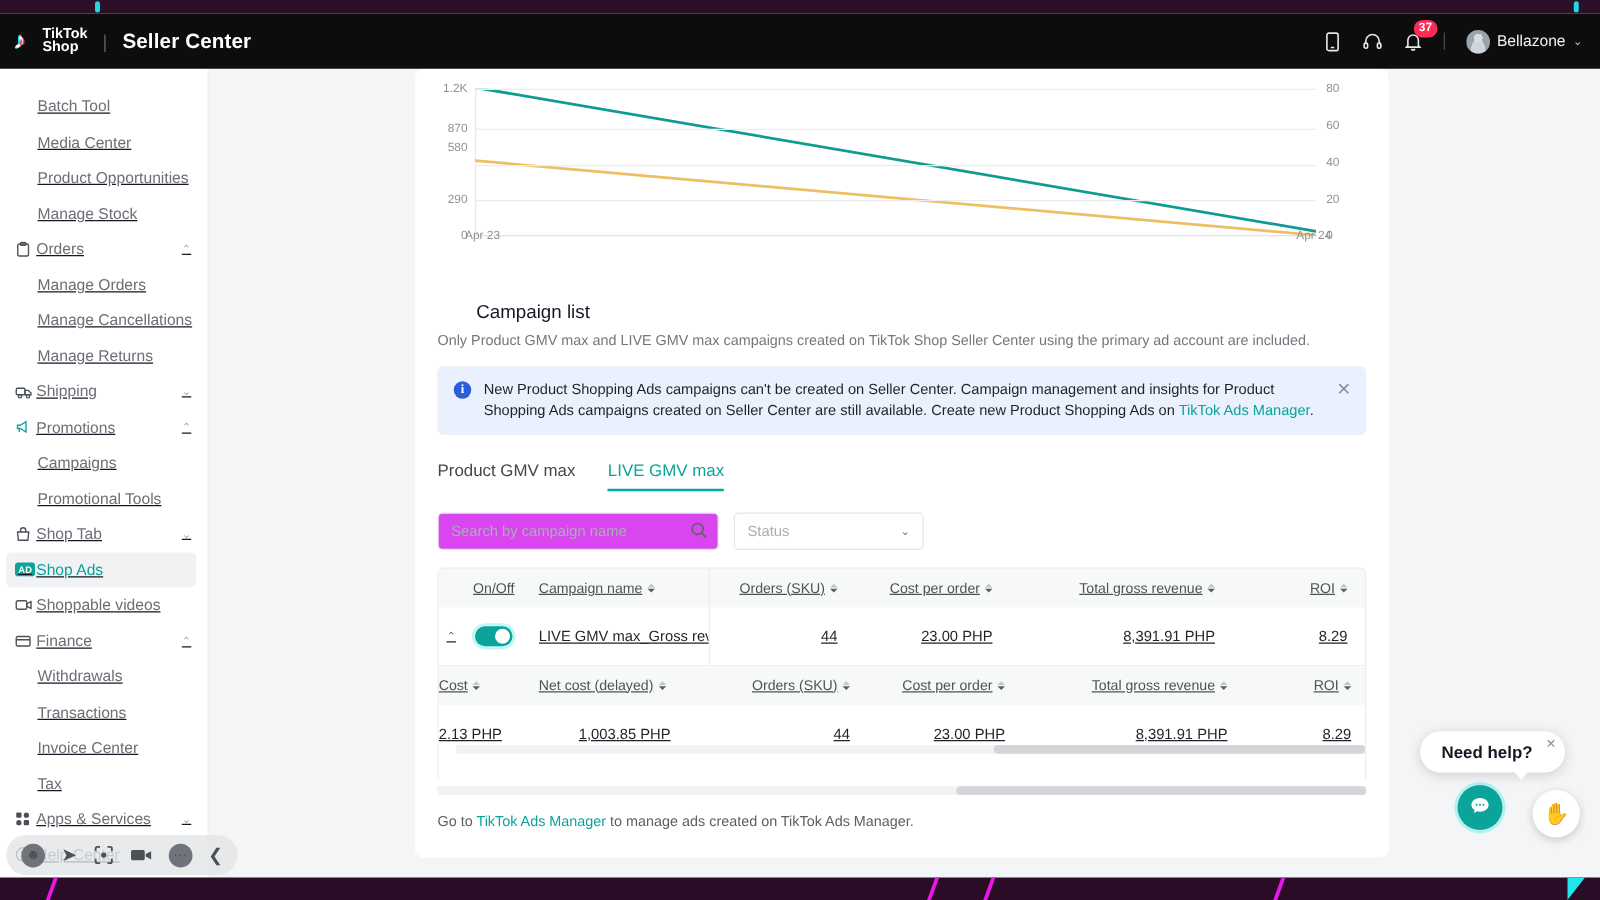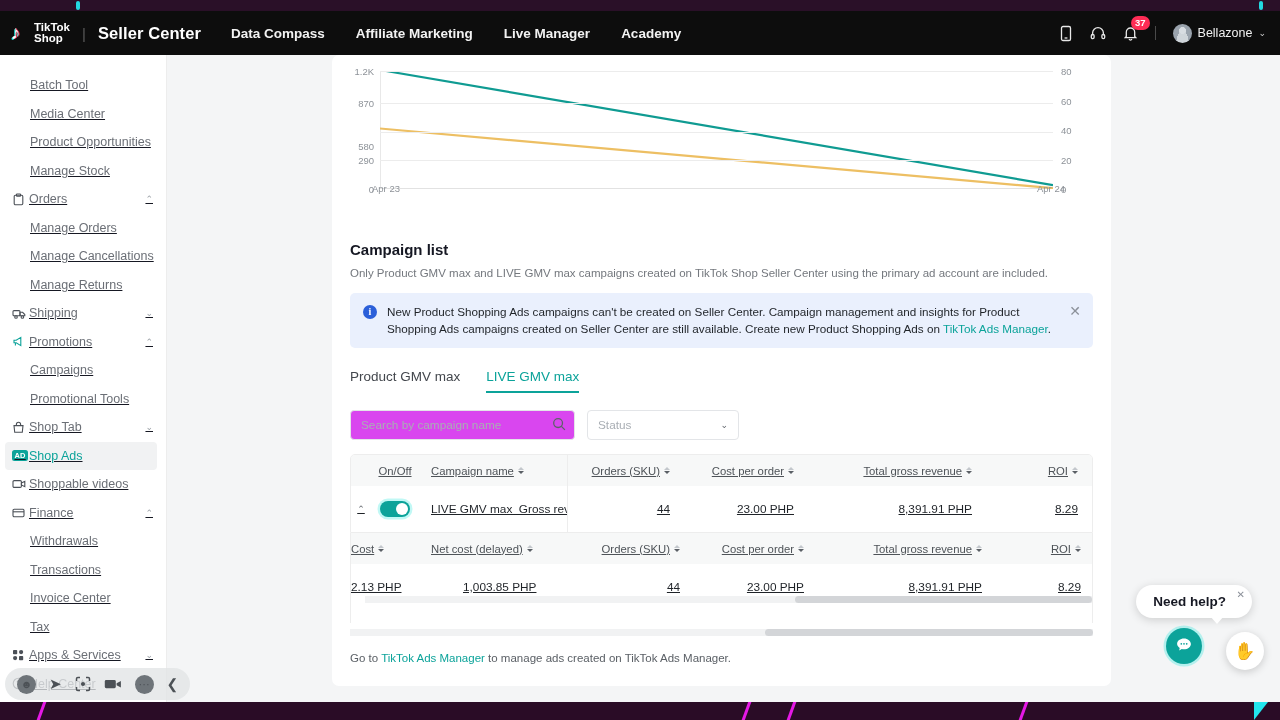--- a/index.html
+++ b/index.html
@@ -111,21 +111,21 @@
     position: absolute; font-size: 9.5px; color: #8d9298;
     transform: translateY(-50%); white-space: nowrap; text-align: right;
   }
   .ytick.l { right: calc(100% + 6px); }
   .ytick.r { left: calc(100% + 8px); }
   .xtick { position: absolute; top: 124px; font-size: 9.5px; color: #8d9298; }
   .axis-b { position: absolute; left: 0; right: 0; bottom: 0; height: 1px; background: #e2e2e2; }
   .axis-l { position: absolute; left: 0; top: 0; bottom: 0; width: 1px; background: #e8e8e8; }
 
   
-  .h2 { font-size: 15px; font-weight: bold; color: #161823; margin-top: 34px; }
+  .h2 { font-size: 15px; font-weight: normal; color: #161823; margin-top: 34px; margin-left: 31px; }
   .sub { font-size: 11.5px; color: #74787e; margin-top: 9px; }
 
   
   .banner {
     margin-top: 14px; background: #eaf0fd; border-radius: 5px;
     display: flex; align-items: flex-start; padding: 11px 12px 11px 13px; gap: 10px;
   }
   .info-ico {
     width: 14px; height: 14px; border-radius: 50%; background: #2b5fd9;
     color: #fff; font-size: 10px; font-weight: bold; line-height: 14px;
@@ -248,26 +248,20 @@
         <span class="pk">♪</span>
         <span class="wh">♪</span>
     </div>
     <div>
       <div class="logo-txt">TikTok</div>
       <div class="logo-txt">Shop</div>
     </div>
   </div>
   <span class="nav-div">|</span>
   <span class="nav-title">Seller Center</span>
-  <div class="nav-links">
-    <span class="nav-link">Data Compass</span>
-    <span class="nav-link">Affiliate Marketing</span>
-    <span class="nav-link">Live Manager</span>
-    <span class="nav-link">Academy</span>
-  </div>
   <div class="nav-right">
     <span class="ni">
       <svg width="14" height="17" viewBox="0 0 14 17" fill="none" stroke="currentColor" stroke-width="1.3">
         <rect x="2.5" y="1.5" width="9" height="14" rx="1.6"></rect>
           <line x1="5.6" y1="13" x2="8.4" y2="13"></line>
       </svg>
     </span>
     <span class="ni">
       <svg width="16" height="16" viewBox="0 0 16 16" fill="none" stroke="currentColor" stroke-width="1.3">
         <path d="M2.6 10.4V8a5.4 5.4 0 0 1 10.8 0v2.4"></path>
@@ -430,21 +424,21 @@
         <div class="axis-l"></div>
         <div class="axis-b"></div>
         <svg width="100%" height="118" viewBox="0 0 709 118" preserveAspectRatio="none" style="position:absolute;left:0;top:0">
           <polyline id="line-teal" fill="none" stroke="#0f9b92" stroke-width="2.2" points="0.0,-1.0 709.0,114.1"></polyline>
           <polyline id="line-yellow" fill="none" stroke="#edbf63" stroke-width="2.2" points="0.0,57.5 709.0,117.2"></polyline>
         </svg>
       <span class="ytick l" style="top: 118px;">0</span>
           <div class="gridline" style="top: 89.4833px;"></div>
           <span class="ytick l" style="top: 89.4833px;">290</span>
           <div class="gridline" style="top: 60.9667px;"></div>
-          <span class="ytick l" style="top: 75px;">580</span>
+          <span class="ytick l" style="top: 47px;">580</span>
           <div class="gridline" style="top: 32.45px;"></div>
           <span class="ytick l" style="top: 32.45px;">870</span>
           <div class="gridline" style="top: 0px;"></div>
           <span class="ytick l" style="top: 0px;">1.2K</span>
           <span class="ytick r" style="top: 118px;">0</span>
           <span class="ytick r" style="top: 88.5px;">20</span>
           <span class="ytick r" style="top: 59px;">40</span>
           <span class="ytick r" style="top: 29.5px;">60</span>
           <span class="ytick r" style="top: 0px;">80</span>
         </div>

